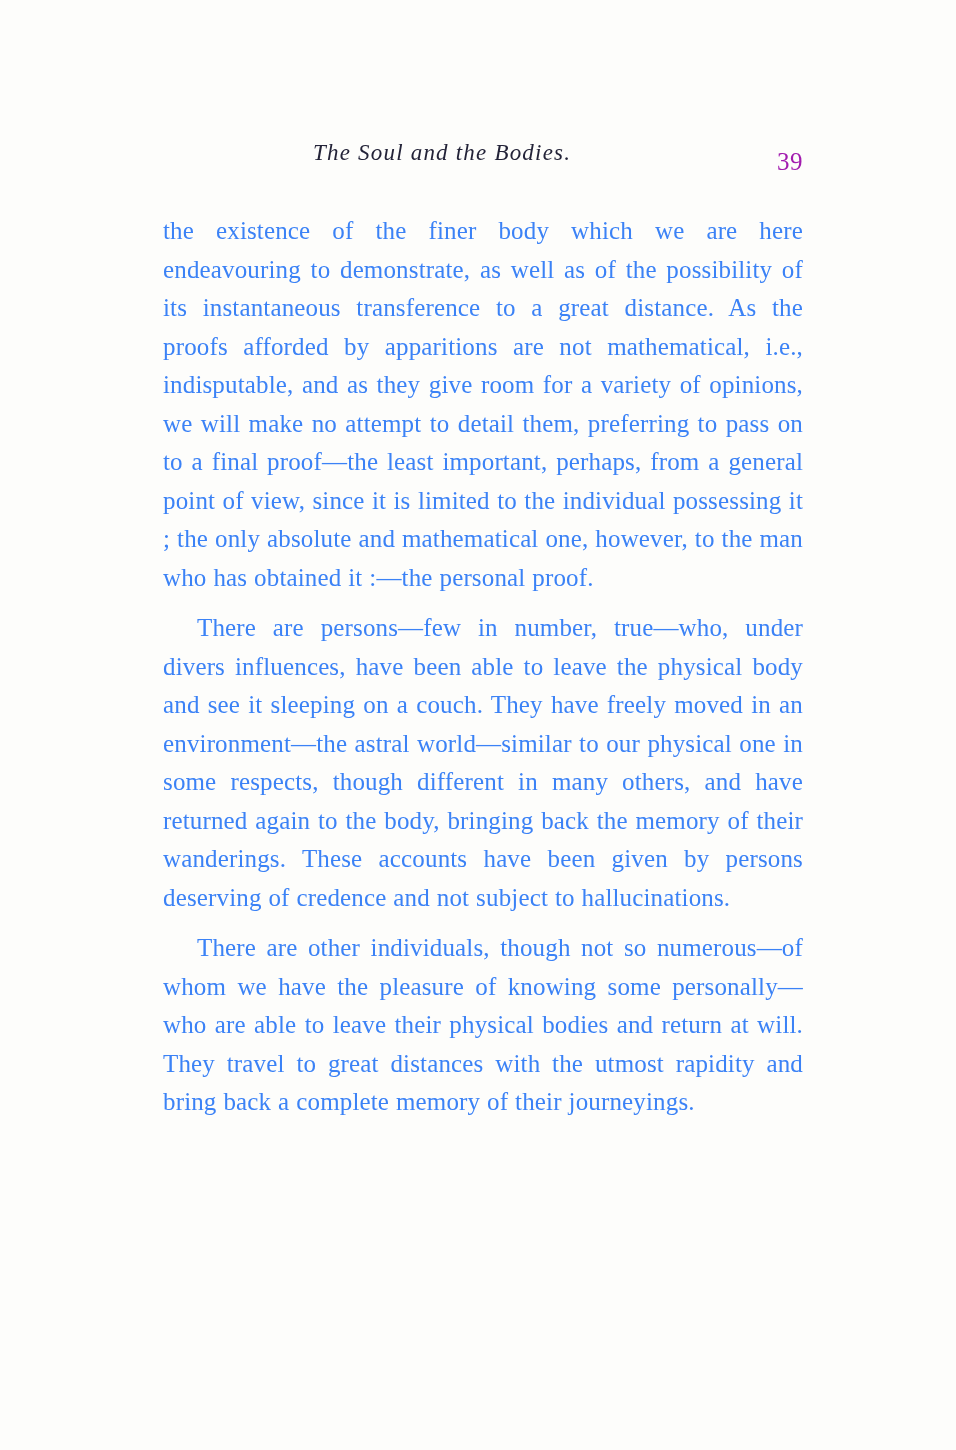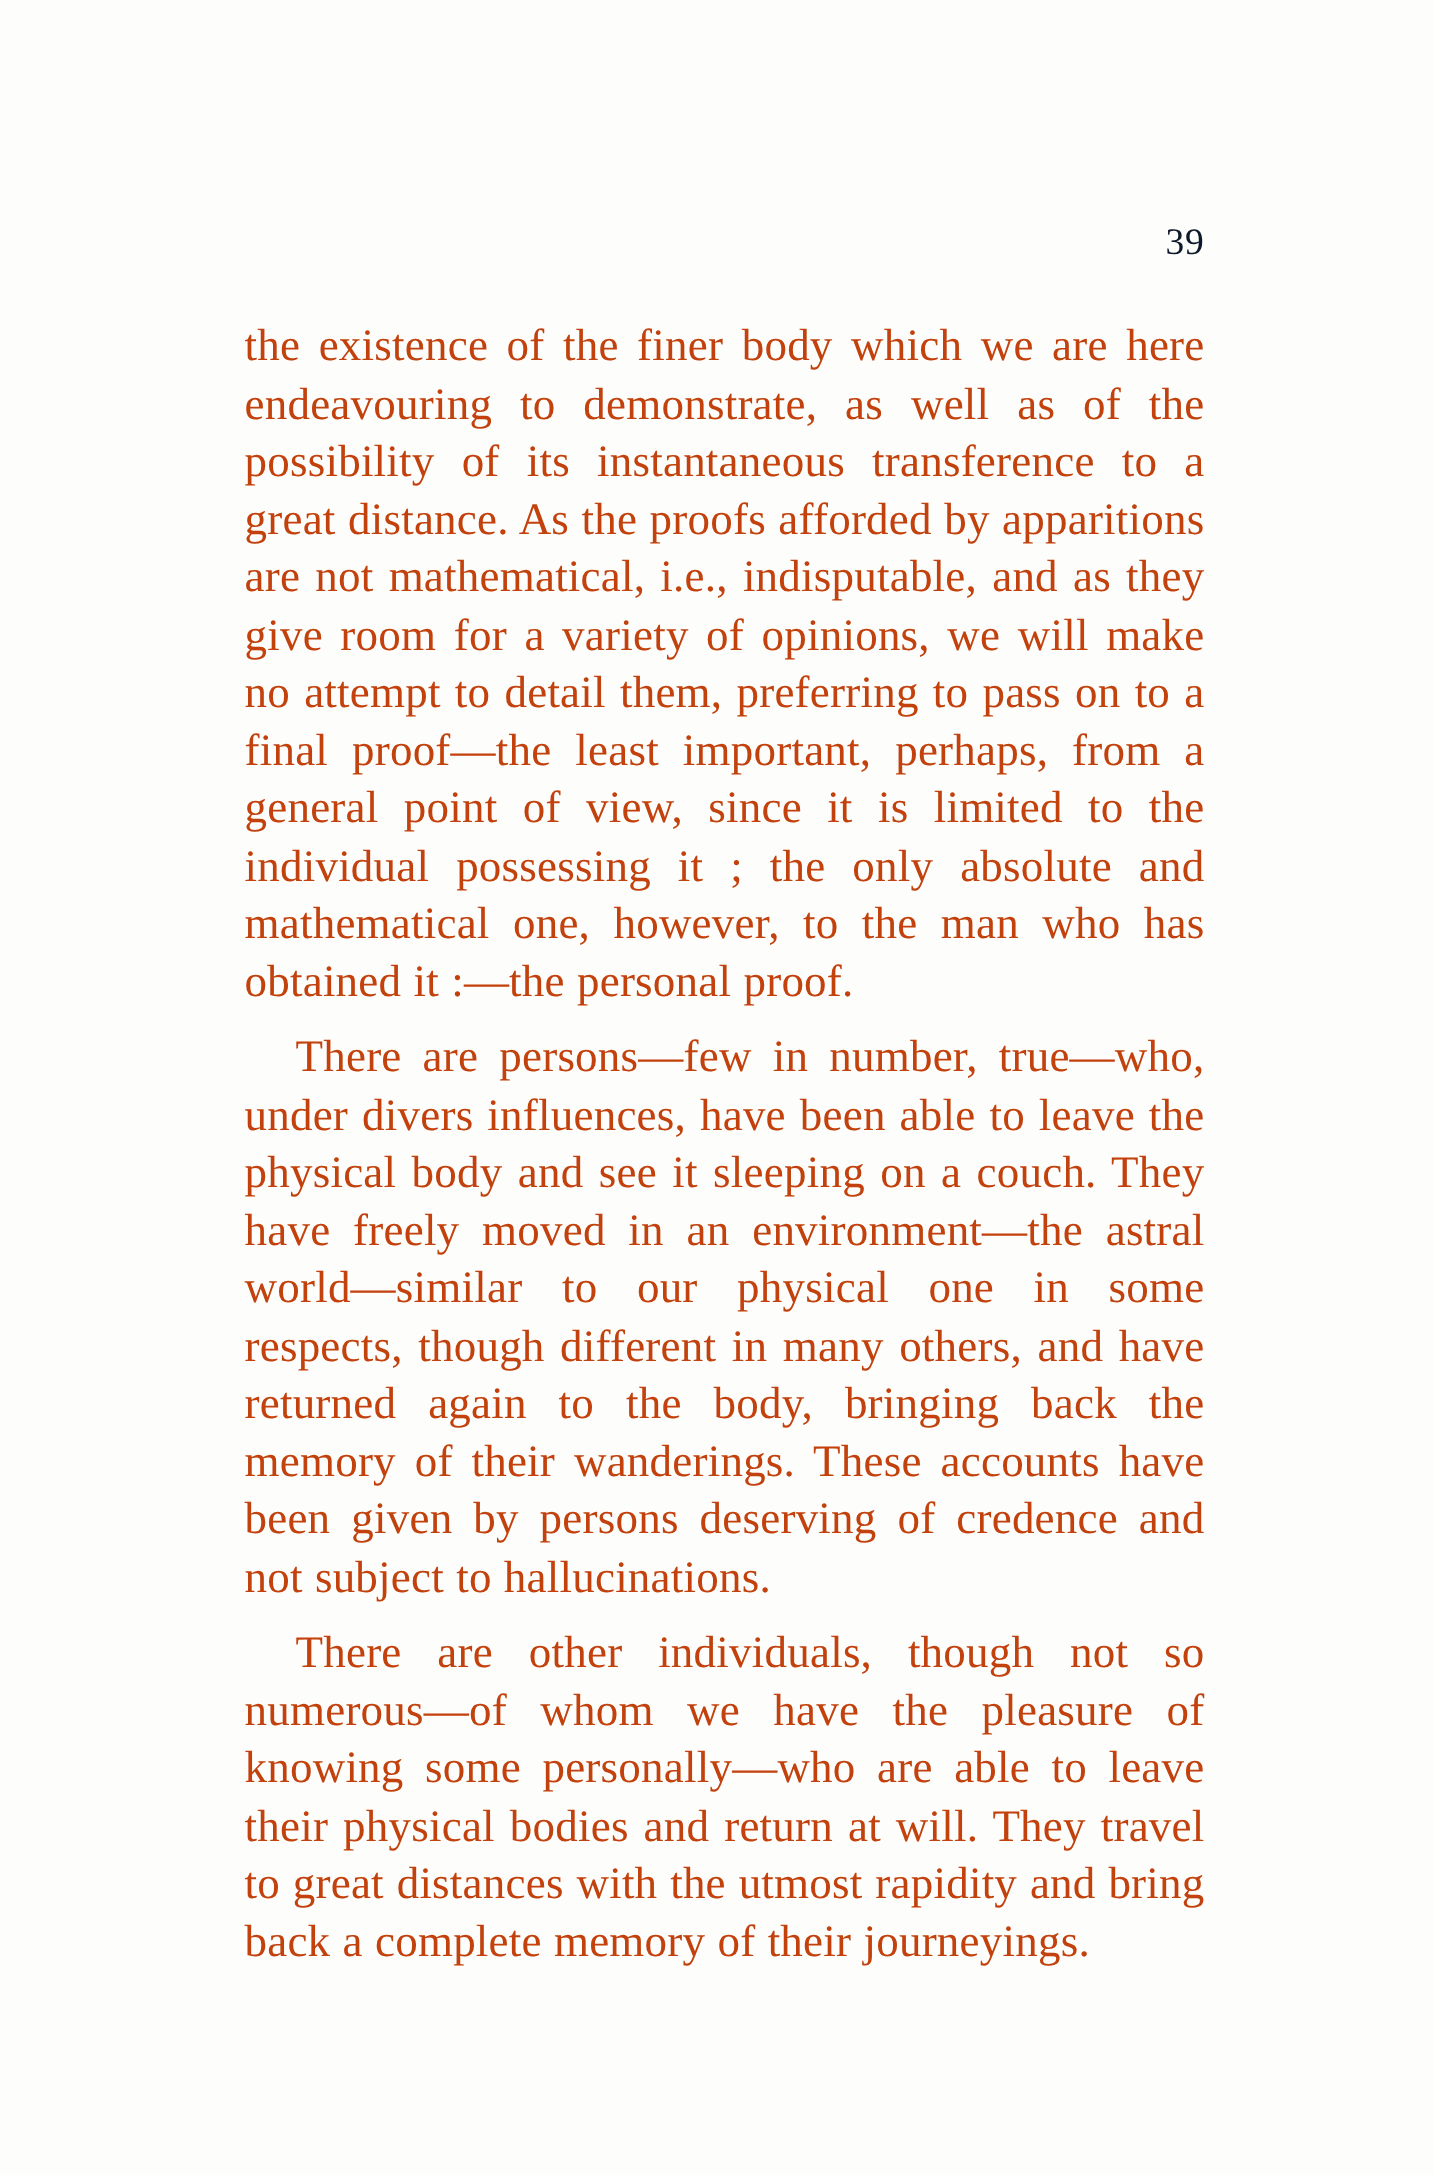--- a/index.html
+++ b/index.html
@@ -40,33 +40,33 @@
     color: #232338;
     margin-left: 150px;
     white-space: nowrap;
     font-family: "Liberation Serif", serif;
   }
   .page-number {
     position: absolute;
     right: 0;
     top: 8px;
     font-size: 25px;
-    color: #0f172a;
+    color: #a21caf;
     letter-spacing: 0.5px;
   }
   .body-text {
     margin-top: 22px;
   }
   p.para {
     margin: 0;
-    font-size: 30px;
+    font-size: 25px;
     line-height: 38.5px;
     text-align: justify;
     text-justify: inter-word;
-    color: #c2410c;
+    color: #3b82f6;
     letter-spacing: 0.15px;
     word-spacing: 0.5px;
     hyphens: manual;
   }
   p.para.indent {
     text-indent: 34px;
   }
   p.para + p.para {
     margin-top: 12px;
   }
@@ -75,20 +75,21 @@
     text-rendering: optimizeLegibility;
   }
 </style>
 </head>
 <body>
 
 <div class="page">
   <div class="page-inner">
 
     <div class="running-head">
+      <div class="running-title">The Soul and the Bodies.</div>
       <div class="page-number">39</div>
     </div>
 
     <div class="body-text">
       <p class="para">the existence of the finer body which we are here endeavouring to demonstrate, as well as of the possibility of its instantaneous transference to a great distance.  As the proofs afforded by apparitions are not mathematical, i.e., indisputable, and as they give room for a variety of opinions, we will make no attempt to detail them, preferring to pass on to a final proof—the least important, perhaps, from a general point of view, since it is limited to the individual possessing it ; the only absolute and mathematical one, however, to the man who has obtained it :—the personal proof.</p>
       <p class="para indent">There are persons—few in number, true—who, under divers influences, have been able to leave the physical body and see it sleeping on a couch.  They have freely moved in an environment—the astral world—similar to our physical one in some respects, though different in many others, and have returned again to the body, bringing back the memory of their wanderings.  These accounts have been given by persons deserving of credence and not subject to hallucinations.</p>
       <p class="para indent">There are other individuals, though not so numerous—of whom we have the pleasure of knowing some personally—who are able to leave their physical bodies and return at will.  They travel to great distances with the utmost rapidity and bring back a complete memory of their journeyings.</p>
     </div>
 
   </div>

